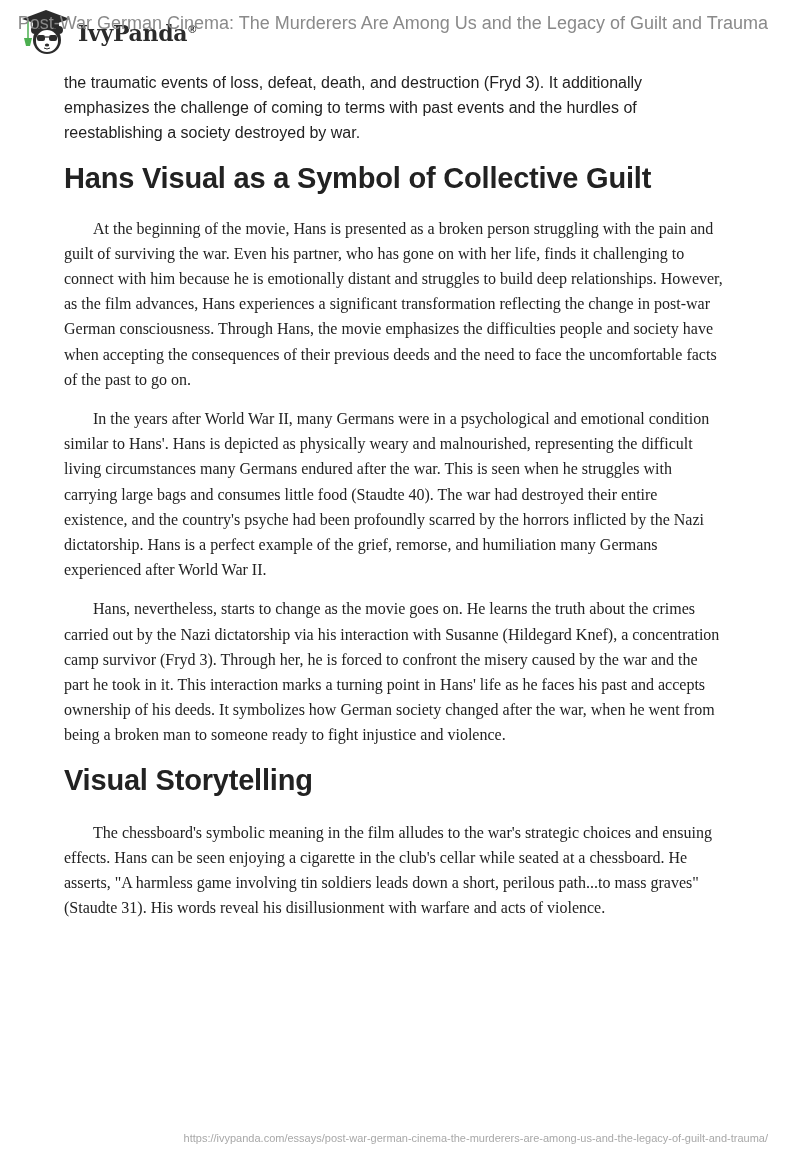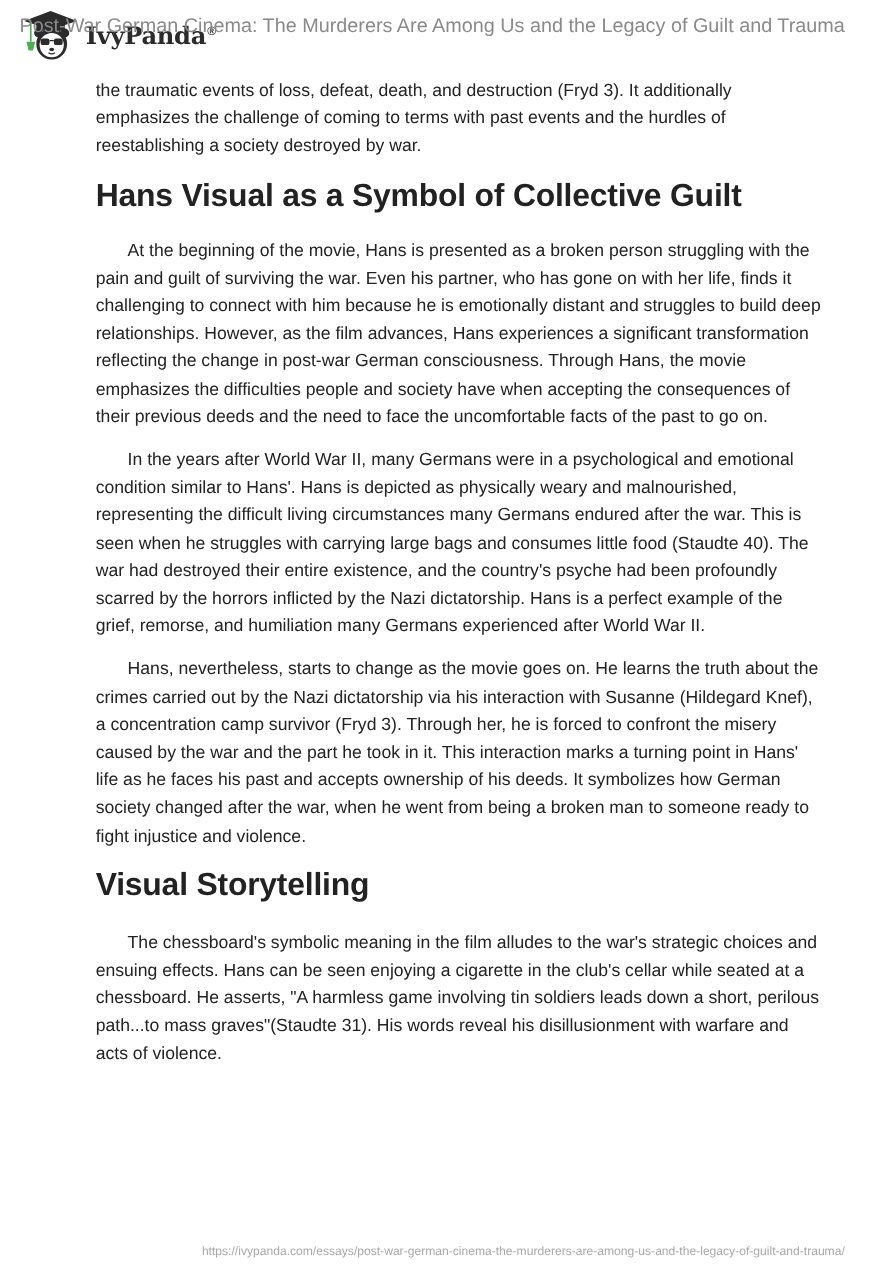--- a/index.html
+++ b/index.html
@@ -55,32 +55,33 @@
     .doc-title {
       position: absolute;
       right: 32px;
       top: 13px;
       font-size: 18px;
       color: #8a8a8a;
       white-space: nowrap;
     }
     .content {
       position: absolute;
-      left: 87px;
+      left: 64px;
       top: 70px;
       width: 660px;
     }
     p {
       margin: 0 0 14px 0;
       font-size: 16px;
       line-height: 25.2px;
       color: #222222;
     }
     p.indent {
       text-indent: 29px;
+      font-family: Liberation Serif, serif;
     }
     h2 {
       margin: 0;
       font-size: 29px;
       font-weight: bold;
       color: #222222;
       letter-spacing: -0.2px;
       line-height: 36px;
     }
     .h-guilt {

